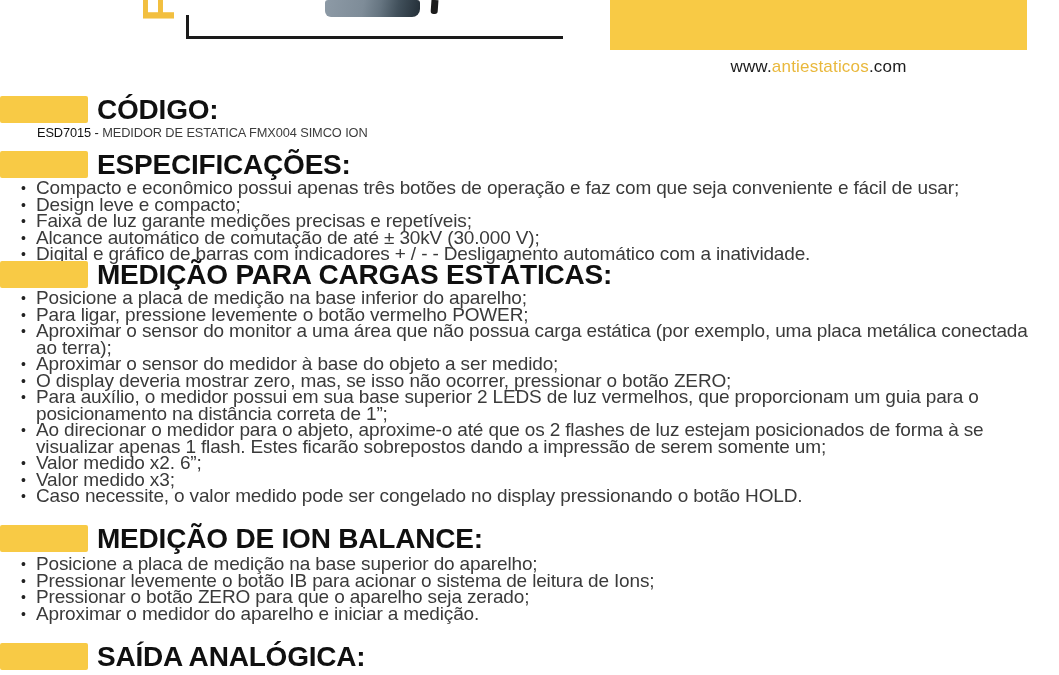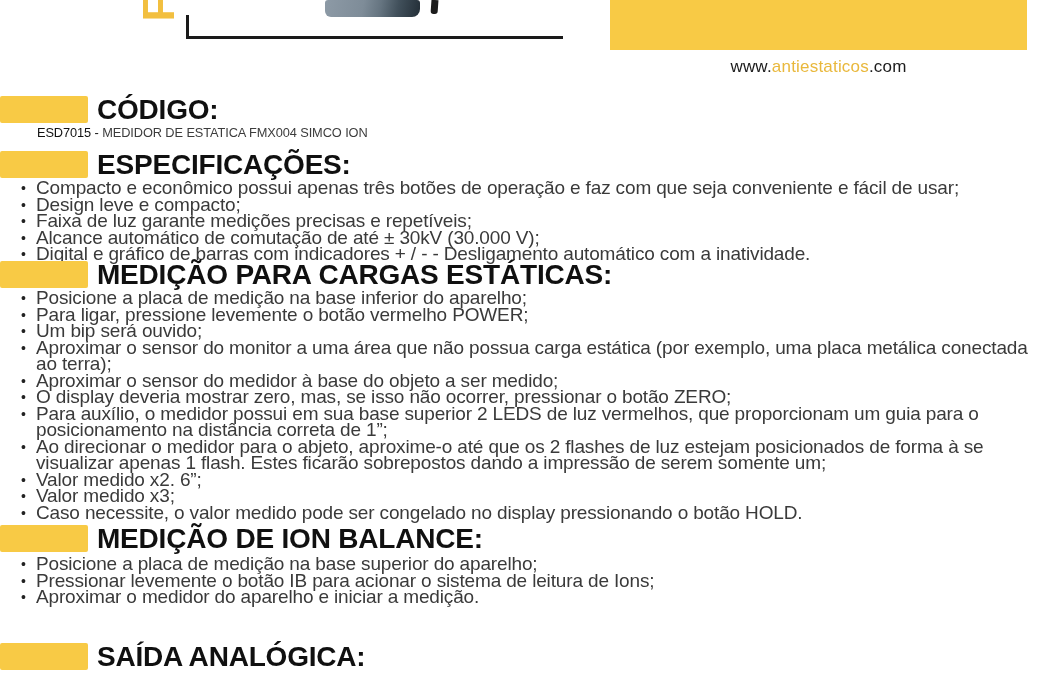--- a/index.html
+++ b/index.html
@@ -109,38 +109,38 @@
       <li>Digital e gráfico de barras com indicadores + / - - Desligamento automático com a inatividade.</li>
     </ul>
 
   <div class="sec-header" style="top:261px;">
     <div class="sec-marker" style="background:#f8ca45;"></div>
     <h2 class="sec-title">MEDIÇÃO PARA CARGAS ESTÁTICAS:</h2>
   </div>
   <ul class="bullets" style="top:290px;">
       <li>Posicione a placa de medição na base inferior do aparelho;</li>
       <li>Para ligar, pressione levemente o botão vermelho POWER;</li>
-      <li>Um bip será ouvido;</li>
       <li>Aproximar o sensor do monitor a uma área que não possua carga estática (por exemplo, uma placa metálica conectada ao terra);</li>
       <li>Aproximar o sensor do medidor à base do objeto a ser medido;</li>
       <li>O display deveria mostrar zero, mas, se isso não ocorrer, pressionar o botão ZERO;</li>
       <li>Para auxílio, o medidor possui em sua base superior 2 LEDS de luz vermelhos, que proporcionam um guia para o posicionamento na distância correta de 1”;</li>
       <li>Ao direcionar o medidor para o abjeto, aproxime-o até que os 2 flashes de luz estejam posicionados de forma à se visualizar apenas 1 flash. Estes ficarão sobrepostos dando a impressão de serem somente um;</li>
       <li>Valor medido x2. 6”;</li>
       <li>Valor medido x3;</li>
       <li>Caso necessite, o valor medido pode ser congelado no display pressionando o botão HOLD.</li>
     </ul>
 
   <div class="sec-header" style="top:525px;">
     <div class="sec-marker" style="background:#f8ca45;"></div>
     <h2 class="sec-title">MEDIÇÃO DE ION BALANCE:</h2>
   </div>
   <ul class="bullets" style="top:556px;">
       <li>Posicione a placa de medição na base superior do aparelho;</li>
       <li>Pressionar levemente o botão IB para acionar o sistema de leitura de Ions;</li>
+      <li>Pressionar o botão ZERO para que o aparelho seja zerado;</li>
       <li>Aproximar o medidor do aparelho e iniciar a medição.</li>
     </ul>
 
   <div class="sec-header" style="top:643px;">
     <div class="sec-marker" style="background:#f8ca45;"></div>
     <h2 class="sec-title">SAÍDA ANALÓGICA:</h2>
   </div>
 
 </div>
 

